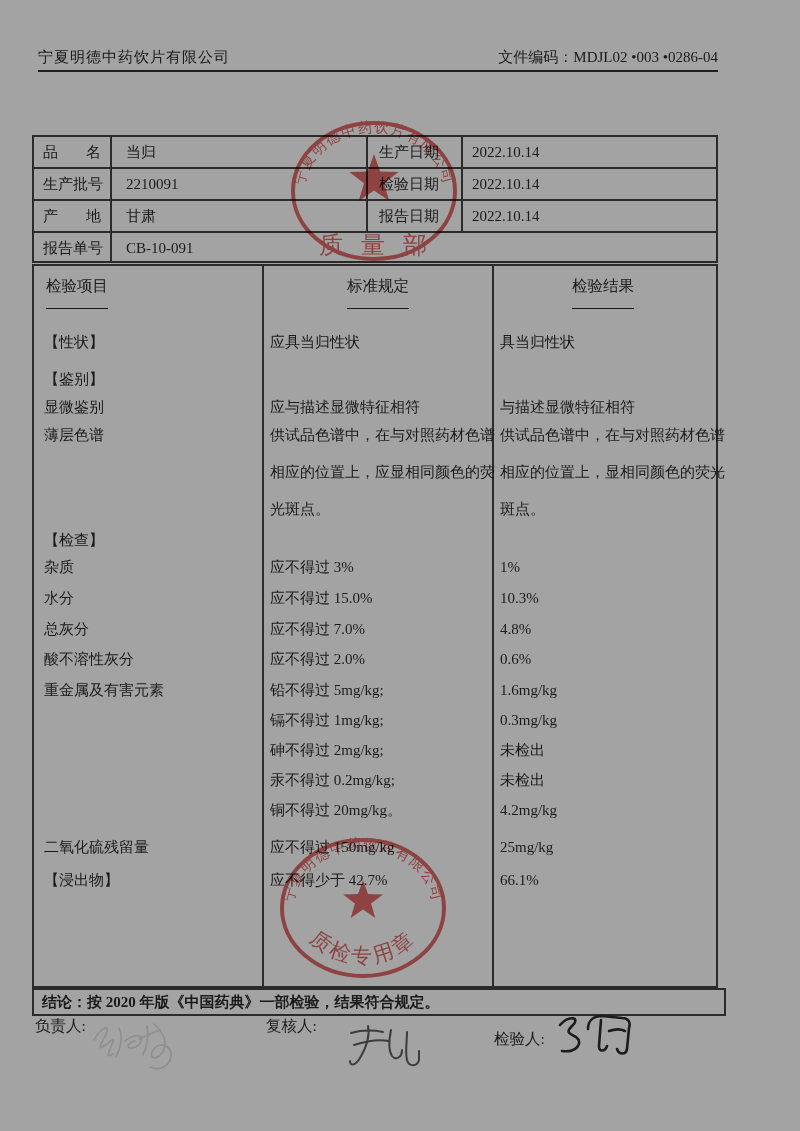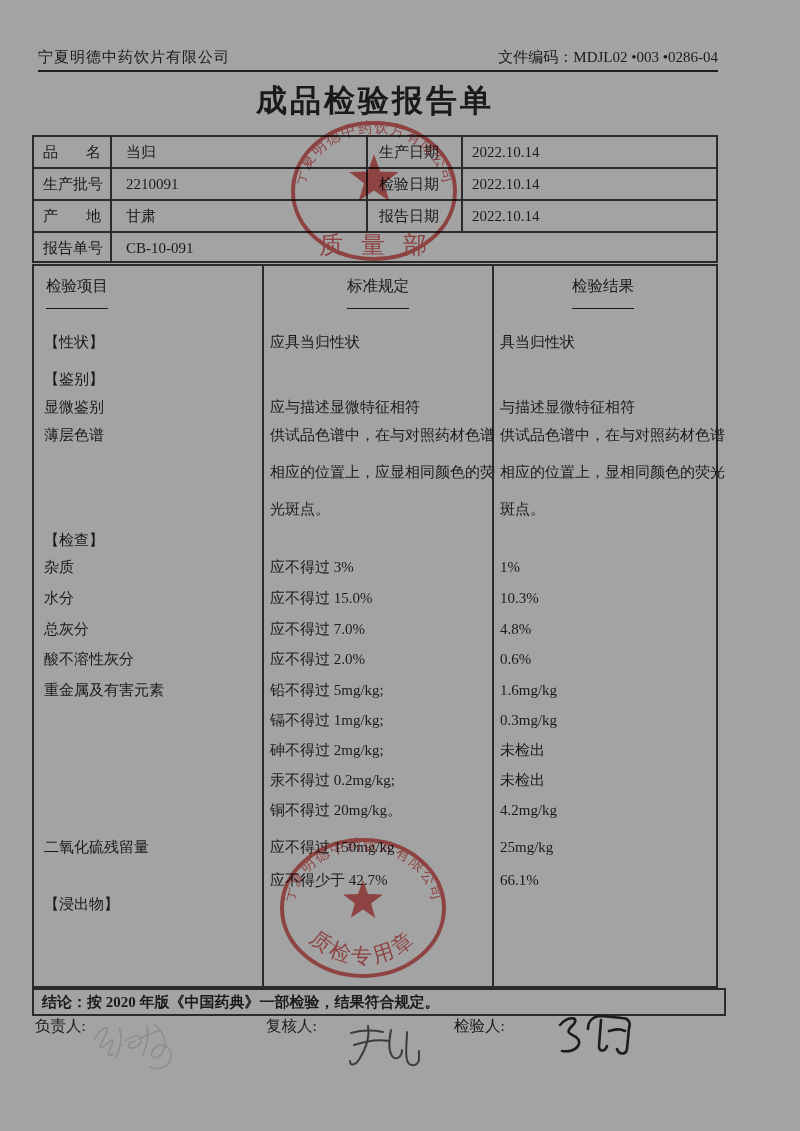--- a/index.html
+++ b/index.html
@@ -42,21 +42,20 @@
 </style>
 </head>
 <body>
 
 <div class="page">
 
   <div class="hdr-company">宁夏明德中药饮片有限公司</div>
   <div class="hdr-code"><span>文件编码：</span><span>MDJL02 •003 •0286-04</span></div>
   <div class="hdr-rule"></div>
 
-  <div class="title">成品检验报告单</div>
 
   <div class="info-table">
     <div class="hline" style="top:30px;"></div>
     <div class="hline" style="top:62px;"></div>
     <div class="hline" style="top:94px;"></div>
     <div class="vline" style="left:76px;height:100%;"></div>
     <div class="vline" style="left:332px;height:94px;"></div>
     <div class="vline" style="left:427px;height:94px;"></div>
 
     <div class="icell ilabel" style="left:0;top:0;width:58px;">品　名</div>
@@ -119,21 +118,21 @@
         <div class="tline" style="left: 466px; width: 212px; top: 443px;">0.3mg/kg</div>
         <div class="tline" style="left: 236px; width: 218px; top: 473px;">砷不得过 2mg/kg;</div>
         <div class="tline" style="left: 466px; width: 212px; top: 473px;">未检出</div>
         <div class="tline" style="left: 236px; width: 218px; top: 503px;">汞不得过 0.2mg/kg;</div>
         <div class="tline" style="left: 466px; width: 212px; top: 503px;">未检出</div>
         <div class="tline" style="left: 236px; width: 218px; top: 533px;">铜不得过 20mg/kg。</div>
         <div class="tline" style="left: 466px; width: 212px; top: 533px;">4.2mg/kg</div>
         <div class="tline" style="left: 10px; width: 214px; top: 570px;">二氧化硫残留量</div>
         <div class="tline" style="left: 236px; width: 218px; top: 570px;">应不得过 150mg/kg</div>
         <div class="tline" style="left: 466px; width: 212px; top: 570px;">25mg/kg</div>
-        <div class="tline" style="left: 10px; width: 214px; top: 603px; margin-top: 24px;">【浸出物】</div>
+        <div class="tline" style="left: 10px; width: 214px; top: 603px;">【浸出物】</div>
         <div class="tline" style="left: 236px; width: 218px; top: 603px;">应不得少于 42.7%</div>
         <div class="tline" style="left: 466px; width: 212px; top: 603px;">66.1%</div>
       </div>
   </div>
 
   <svg class="stamp" style="left:288px;top:120px;" width="172" height="144" viewBox="0 0 172 144">
     <ellipse cx="86" cy="71" rx="81" ry="68" fill="none" stroke="#d94f4f" stroke-width="4"></ellipse>
     <path id="arc1" d="M 17 80 A 70 58 0 1 1 155 80" fill="none"></path>
     <text font-size="14.5" fill="#d94f4f" letter-spacing="1.5">
       <textPath href="#arc1" startOffset="50%" text-anchor="middle">宁夏明德中药饮片有限公司</textPath>
@@ -152,21 +151,21 @@
     <path id="arc2b" d="M 26 93 A 64 52 0 0 0 146 93" fill="none"></path>
     <text font-size="21" fill="#d94f4f" letter-spacing="3">
       <textPath href="#arc2b" startOffset="50%" text-anchor="middle">质检专用章</textPath>
     </text>
   </svg>
 
   <div class="conclusion"><span>结论：</span><span>按 2020 年版《中国药典》一部检验，结果符合规定。</span></div>
 
   <div class="sig-label" style="left:35px;">负责人:</div>
   <div class="sig-label" style="left:266px;">复核人:</div>
-  <div class="sig-label" style="left:454px;">检验人:</div>
+  <div class="sig-label" style="left:494px;margin-top:13px;">检验人:</div>
 
   <svg class="sig" style="left:88px;top:1014px;" width="110" height="64" viewBox="0 0 110 64">
     <g stroke="#8e8e8e" stroke-width="1.6">
       <path d="M6,26 C14,12 23,10 18,20 C13,30 9,37 16,32 C23,27 27,22 24,30 C21,38 17,45 25,40"></path>
       <path d="M31,14 C35,22 33,34 28,43"></path>
       <path d="M37,27 C43,22 50,20 53,23 C55,29 48,35 42,34 C38,33 41,28 47,27"></path>
       <path d="M59,12 C61,22 59,32 55,41"></path>
       <path d="M51,25 C59,21 67,18 72,16"></path>
       <path d="M66,10 C75,18 81,29 74,39 C68,47 60,44 65,36 C71,27 85,31 83,43 C81,53 71,57 62,53"></path>
     </g>

